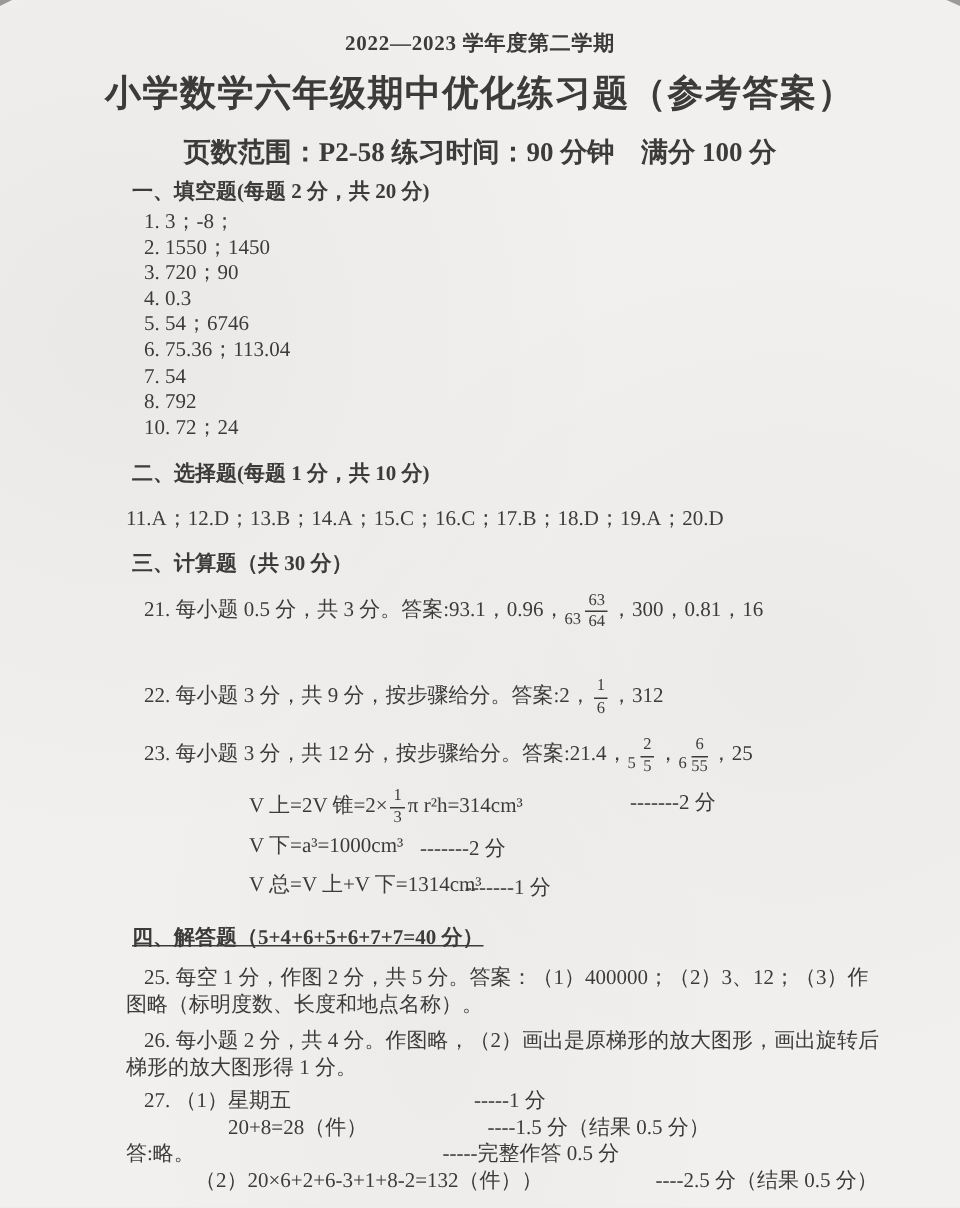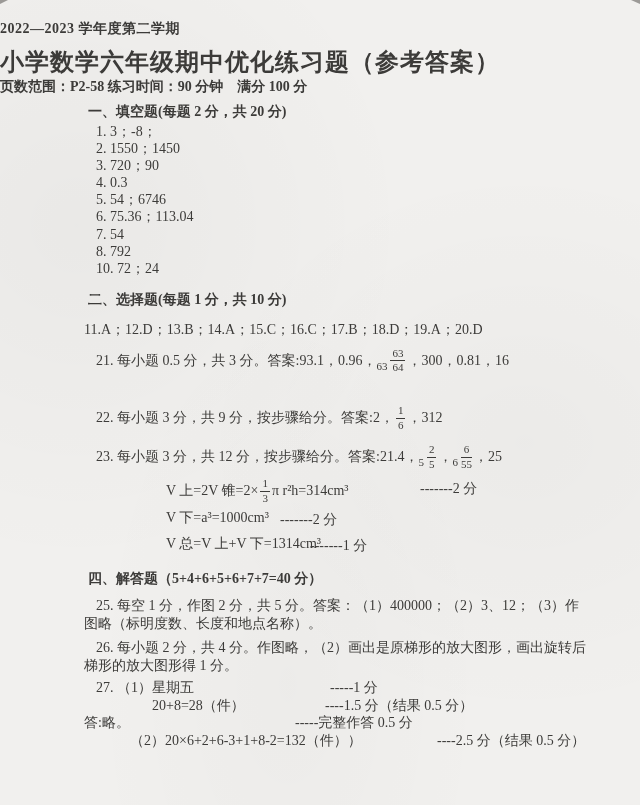--- a/index.html
+++ b/index.html
@@ -14,31 +14,31 @@
     background:
       radial-gradient(ellipse at 12% 28%, rgba(0,0,0,0.03), transparent 42%),
       radial-gradient(ellipse at 82% 55%, rgba(0,0,0,0.025), transparent 45%),
       radial-gradient(ellipse at 45% 85%, rgba(0,0,0,0.02), transparent 40%),
       #f1f0ee;
   }
   .corner{position:absolute;background:#555350;opacity:.55;}
   .corner.tl{left:0;top:0;width:8px;height:4px;clip-path:polygon(0 0,100% 0,0 100%);}
   .corner.tr{right:0;top:0;width:9px;height:4px;clip-path:polygon(0 0,100% 0,100% 100%);}
 
-  header{padding-top:20px;}
+  header{padding-top:20px;text-align:center;}
   .term{font-size:14px;font-weight:bold;letter-spacing:.5px;}
   .title{font-size:24px;font-weight:bold;margin:8px 0 0;letter-spacing:1px;}
-  .meta{font-size:14px;font-weight:bold;}
+  .meta{font-size:18px;font-weight:bold;margin-top:11px;}
 
   .content{padding:5px 52px 0 84px;font-size:14px;line-height:17px;}
   .sec-heading{font-weight:bold;margin-left:4px;}
   .h1x{margin-top:2px;}
   .h2x{margin-top:14px;}
   .h3x{margin-top:13px;}
-  .h4x{margin-top:9px;}
+  .h4x{margin-top:9px;text-decoration:underline;}
   .ans-line{margin-left:12px;height:17.1px;}
   .first-ans{margin-top:3px;}
   .choice-line{margin-top:13px;height:17px;}
 
   .calc-item{margin:0;margin-left:12px;white-space:nowrap;}
   .ci21{margin-top:10px;}
   .ci22{margin-top:30px;}
   .ci23{margin-top:13px;}
 
   .frac{display:inline-block;text-align:center;vertical-align:-0.62em;line-height:1.05;font-size:11px;margin:0 2px;}
@@ -58,21 +58,21 @@
   .r24-3 .score{left:184px;}
   .r24-4 .score{left:214px;}
   .r24-2 .score,.r24-3 .score,.r24-4 .score{top:2px;}
 
   .para{margin:0;line-height:17.5px;text-indent:12px;}
   .p25{margin-top:10px;}
   .p26{margin-top:7px;}
 
   .item27{margin-top:5px;}
   .row27{height:17.4px;}
-  .r27-0 .lt{margin-left:12px;}  .r27-0 .score{left:246px;}
+  .r27-0 .lt{margin-left:12px;}  .r27-0 .score{left:232px;}
   .r27-1 .lt{margin-left:68px;}  .r27-1 .score{left:241px;}
   .r27-2 .lt{margin-left:0;}     .r27-2 .score{left:211px;}
   .r27-3 .lt{margin-left:46px;}  .r27-3 .score{left:353px;}
 </style>
 </head>
 <body>
 
 <div class="page">
   <div class="corner tl"></div>
   <div class="corner tr"></div>
@@ -92,20 +92,21 @@
     <div class="ans-line">4. 0.3</div>
     <div class="ans-line">5. 54；6746</div>
     <div class="ans-line">6. 75.36；113.04</div>
     <div class="ans-line">7. 54</div>
     <div class="ans-line">8. 792</div>
     <div class="ans-line">10. 72；24</div>
 
     <div class="sec-heading h2x">二、选择题(每题 1 分，共 10 分)</div>
     <div class="choice-line">11.A；12.D；13.B；14.A；15.C；16.C；17.B；18.D；19.A；20.D</div>
 
+    <div class="sec-heading h3x">三、计算题（共 30 分）</div>
 
     <p class="calc-item ci21"><span>21. 每小题 0.5 分，共 3 分。答案:93.1，0.96，</span><span class="whole">63</span><span class="frac"><span class="num">63</span><span class="den">64</span></span><span>，300，0.81，16</span></p>
 
     <p class="calc-item ci22"><span>22. 每小题 3 分，共 9 分，按步骤给分。答案:2，</span><span class="frac"><span class="num">1</span><span class="den">6</span></span><span>，312</span></p>
 
     <p class="calc-item ci23"><span>23. 每小题 3 分，共 12 分，按步骤给分。答案:21.4，</span><span class="whole">5</span><span class="frac"><span class="num">2</span><span class="den">5</span></span><span>，</span><span class="whole">6</span><span class="frac"><span class="num">6</span><span class="den">55</span></span><span>，25</span></p>
 
     <div class="calc24">
       <div class="row r24-2"><span class="lt"><span>V 上=2V 锥=2×</span><span class="frac"><span class="num">1</span><span class="den">3</span></span><span>π r²h=314cm³</span></span><span class="score">-------2 分</span></div>
       <div class="row r24-3"><span class="lt">V 下=a³=1000cm³</span><span class="score">-------2 分</span></div>

